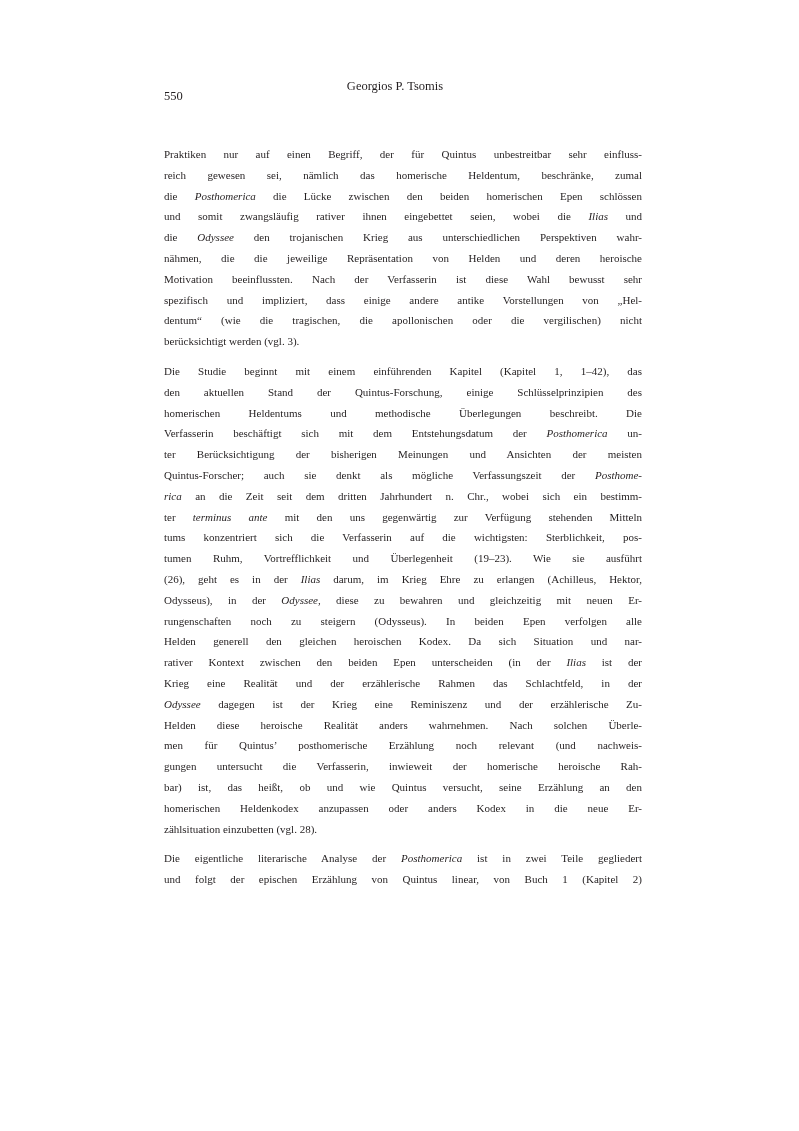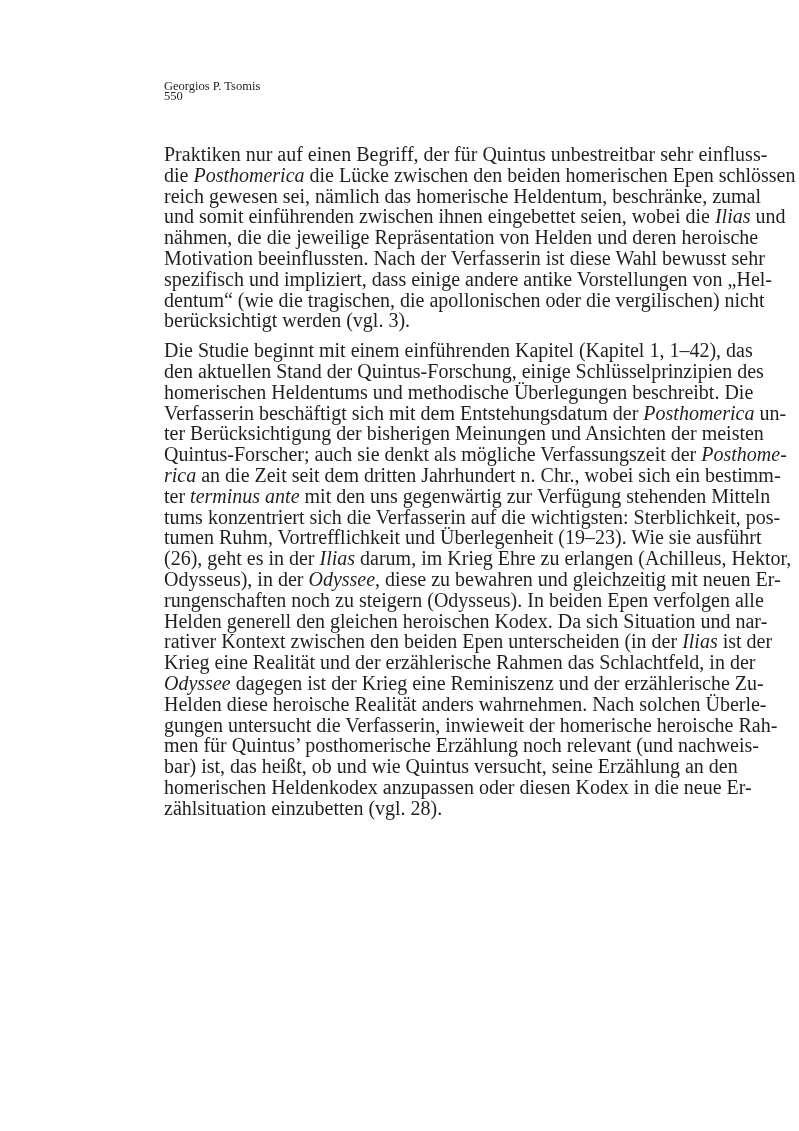--- a/index.html
+++ b/index.html
@@ -26,28 +26,29 @@
     }
     .page-number {
       position: absolute;
       left: 0;
       top: 12px;
     }
     .author-name {
       position: absolute;
       left: 0;
       right: 16px;
+      text-align: center;
       top: 2px;
     }
     .body-text {
       position: absolute;
       top: 144px;
       left: 164px;
       width: 478px;
-      font-size: 20px;
+      font-size: 11px;
       line-height: 20.8px;
       text-align: justify;
       hyphens: manual;
     }
     .para {
       margin: 0 0 9px 0;
     }
     .line {
       display: block;
       text-align: justify;
@@ -66,23 +67,24 @@
 <body>
 
 <div class="running-head">
   <span class="page-number">550</span>
   <span class="author-name">Georgios P. Tsomis</span>
 </div>
 
 <div class="body-text" id="body-text">
     <div class="para">
       <span class="line"><span>Praktiken nur auf einen Begriff, der für Quintus unbestreitbar sehr einfluss-</span></span>
+      <span class="line"><span>reich gewesen sei, nämlich das homerische Heldentum, beschränke, zumal</span></span>
       <span class="line"><span>die </span><em>Posthomerica</em><span> die Lücke zwischen den beiden homerischen Epen schlössen</span></span>
-      <span class="line"><span>reich gewesen sei, nämlich das homerische Heldentum, beschränke, zumal</span></span>
-      <span class="line"><span>und somit einführenden zwischen ihnen eingebettet seien, wobei die </span><em>Ilias</em><span> und</span></span>
+      <span class="line"><span>und somit zwangsläufig rativer ihnen eingebettet seien, wobei die </span><em>Ilias</em><span> und</span></span>
+      <span class="line"><span>die </span><em>Odyssee</em><span> den trojanischen Krieg aus unterschiedlichen Perspektiven wahr-</span></span>
       <span class="line"><span>nähmen, die die jeweilige Repräsentation von Helden und deren heroische</span></span>
       <span class="line"><span>Motivation beeinflussten. Nach der Verfasserin ist diese Wahl bewusst sehr</span></span>
       <span class="line"><span>spezifisch und impliziert, dass einige andere antike Vorstellungen von „Hel-</span></span>
       <span class="line"><span>dentum“ (wie die tragischen, die apollonischen oder die vergilischen) nicht</span></span>
       <span class="line last"><span>berücksichtigt werden (vgl. 3).</span></span>
     </div>
     <div class="para">
       <span class="line"><span>Die Studie beginnt mit einem einführenden Kapitel (Kapitel 1, 1–42), das</span></span>
       <span class="line"><span>den aktuellen Stand der Quintus-Forschung, einige Schlüsselprinzipien des</span></span>
       <span class="line"><span>homerischen Heldentums und methodische Überlegungen beschreibt. Die</span></span>
@@ -94,19 +96,23 @@
       <span class="line"><span>tums konzentriert sich die Verfasserin auf die wichtigsten: Sterblichkeit, pos-</span></span>
       <span class="line"><span>tumen Ruhm, Vortrefflichkeit und Überlegenheit (19–23). Wie sie ausführt</span></span>
       <span class="line"><span>(26), geht es in der </span><em>Ilias</em><span> darum, im Krieg Ehre zu erlangen (Achilleus, Hektor,</span></span>
       <span class="line"><span>Odysseus), in der </span><em>Odyssee</em><span>, diese zu bewahren und gleichzeitig mit neuen Er-</span></span>
       <span class="line"><span>rungenschaften noch zu steigern (Odysseus). In beiden Epen verfolgen alle</span></span>
       <span class="line"><span>Helden generell den gleichen heroischen Kodex. Da sich Situation und nar-</span></span>
       <span class="line"><span>rativer Kontext zwischen den beiden Epen unterscheiden (in der </span><em>Ilias</em><span> ist der</span></span>
       <span class="line"><span>Krieg eine Realität und der erzählerische Rahmen das Schlachtfeld, in der</span></span>
       <span class="line"><em>Odyssee</em><span> dagegen ist der Krieg eine Reminiszenz und der erzählerische Zu-</span></span>
       <span class="line"><span>Helden diese heroische Realität anders wahrnehmen. Nach solchen Überle-</span></span>
+      <span class="line"><span>men für Quintus’ posthomerische Erzählung noch relevant (und nachweis-</span></span>
       <span class="line"><span>gungen untersucht die Verfasserin, inwieweit der homerische heroische Rah-</span></span>
-      <span class="line"><span>men für Quintus’ posthomerische Erzählung noch relevant (und nachweis-</span></span>
       <span class="line"><span>bar) ist, das heißt, ob und wie Quintus versucht, seine Erzählung an den</span></span>
-      <span class="line"><span>homerischen Heldenkodex anzupassen oder diesen Kodex in die neue Er-</span></span>
+      <span class="line"><span>homerischen Heldenkodex anzupassen oder anders Kodex in die neue Er-</span></span>
       <span class="line last"><span>zählsituation einzubetten (vgl. 28).</span></span>
+    </div>
+    <div class="para">
+      <span class="line"><span>Die eigentliche literarische Analyse der </span><em>Posthomerica</em><span> ist in zwei Teile gegliedert</span></span>
+      <span class="line"><span>und folgt der epischen Erzählung von Quintus linear, von Buch 1 (Kapitel 2)</span></span>
     </div>
   </div>
 
 </body></html>

